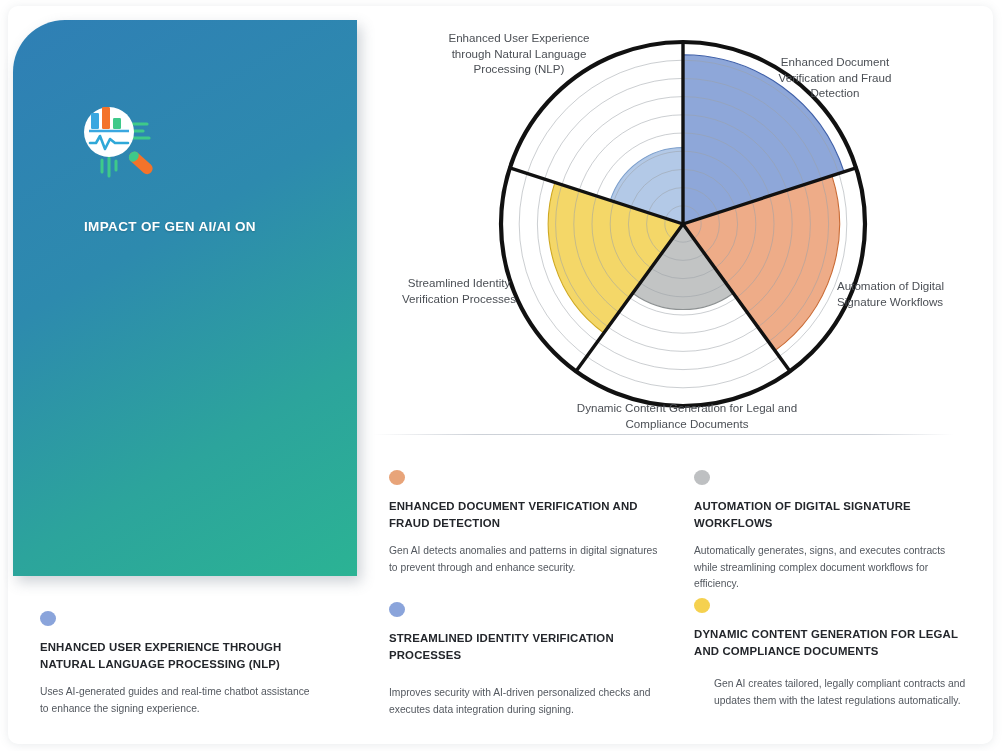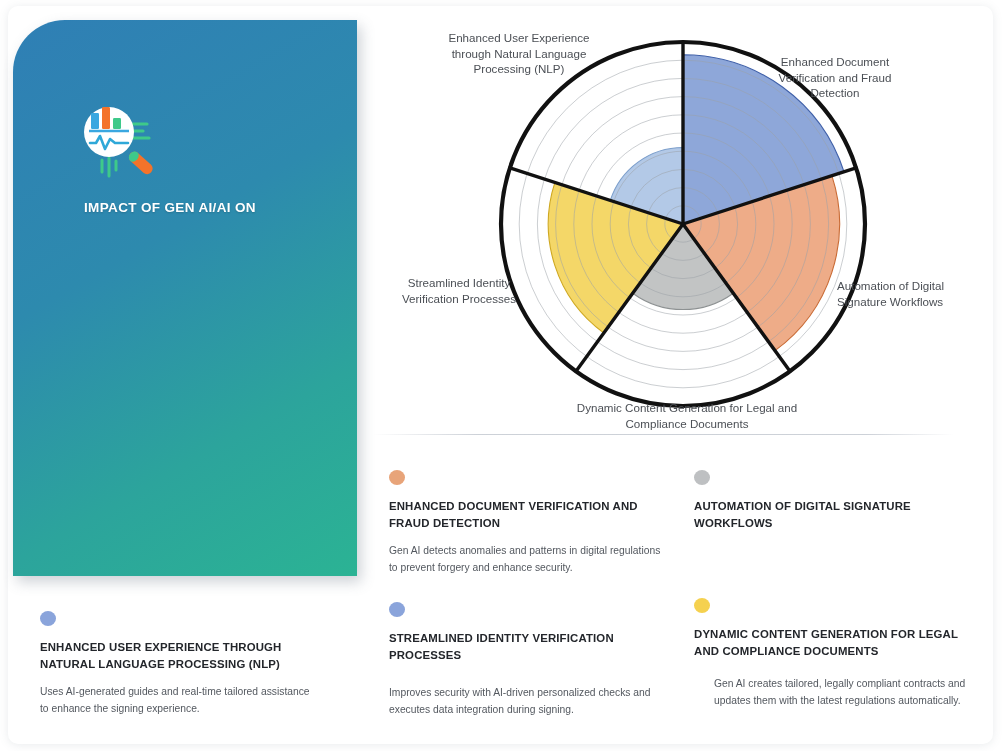--- a/index.html
+++ b/index.html
@@ -25,21 +25,21 @@
   .left-panel{
     position:absolute;left:13px;top:20px;width:344px;height:556px;
     background:linear-gradient(150deg,#2f7fb5 0%,#2d8aae 40%,#2ca49c 72%,#2bb394 100%);
     border-top-left-radius:52px;
     box-shadow:4px 6px 14px rgba(80,95,110,.28);
   }
   .panel-icon{
     position:absolute;left:64px;top:78px;width:90px;height:88px;
   }
   .panel-title{
-    position:absolute;left:71px;top:177px;width:260px;
+    position:absolute;left:71px;top:196px;width:260px;
     color:#ffffff;font-size:13.5px;font-weight:bold;
     letter-spacing:.35px;line-height:21px;
     text-shadow:0 1px 2px rgba(0,0,0,.18);
   }
   .panel-title .ln{display:block;}
 
   
   .chart-wrap{
     position:absolute;left:373px;top:14px;width:620px;height:420px;
   }
@@ -154,32 +154,33 @@
     <div class="axis-label" id="lbl-auto">Automation of Digital Signature Workflows</div>
     <div class="axis-label" id="lbl-ident">Streamlined Identity Verification Processes</div>
     <div class="axis-label" id="lbl-dyn">Dynamic Content Generation for Legal and Compliance Documents</div>
   </div>
 
   <div class="divider"></div>
 
   <div class="legend-card" id="card-doc">
     <span class="dot" style="background: rgb(232, 164, 121);"></span>
     <div class="lg-title">ENHANCED DOCUMENT VERIFICATION AND FRAUD DETECTION</div>
-    <div class="lg-desc">Gen AI detects anomalies and patterns in digital regulations to prevent forgery and enhance security.</div>
+    <div class="lg-desc">Gen AI detects anomalies and patterns in digital signatures to prevent through and enhance security.</div>
   </div>
 
   <div class="legend-card" id="card-auto">
     <span class="dot" style="background: rgb(190, 192, 194);"></span>
     <div class="lg-title">AUTOMATION OF DIGITAL SIGNATURE WORKFLOWS</div>
+    <div class="lg-desc">Automatically generates, signs, and executes contracts while streamlining complex document workflows for efficiency.</div>
   </div>
 
   <div class="legend-card" id="card-nlp">
     <span class="dot" style="background: rgb(138, 164, 219);"></span>
     <div class="lg-title">ENHANCED USER EXPERIENCE THROUGH NATURAL LANGUAGE PROCESSING (NLP)</div>
-    <div class="lg-desc">Uses AI-generated guides and real-time tailored assistance to enhance the signing experience.</div>
+    <div class="lg-desc">Uses AI-generated guides and real-time chatbot assistance to enhance the signing experience.</div>
   </div>
 
   <div class="legend-card" id="card-ident">
     <span class="dot" style="background: rgb(138, 164, 219);"></span>
     <div class="lg-title">STREAMLINED IDENTITY VERIFICATION PROCESSES</div>
     <div class="lg-desc">Improves security with AI-driven personalized checks and executes data integration during signing.</div>
   </div>
 
   <div class="legend-card" id="card-dyn">
     <span class="dot" style="background: rgb(245, 209, 79);"></span>

